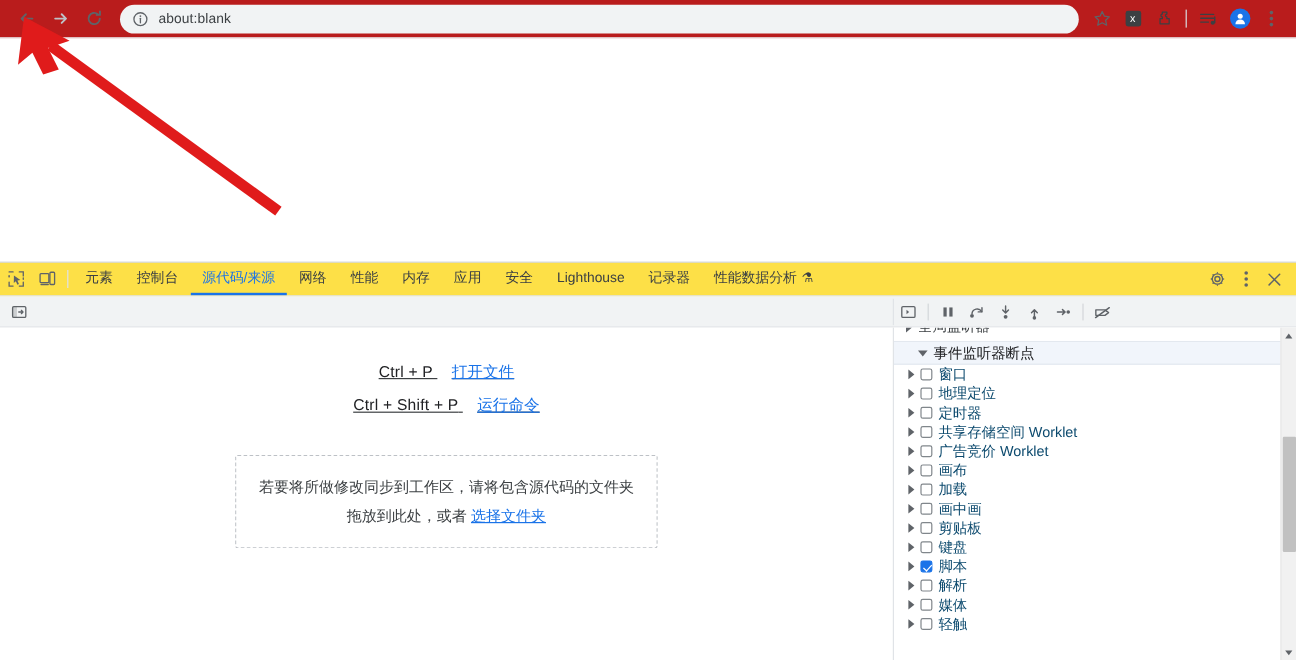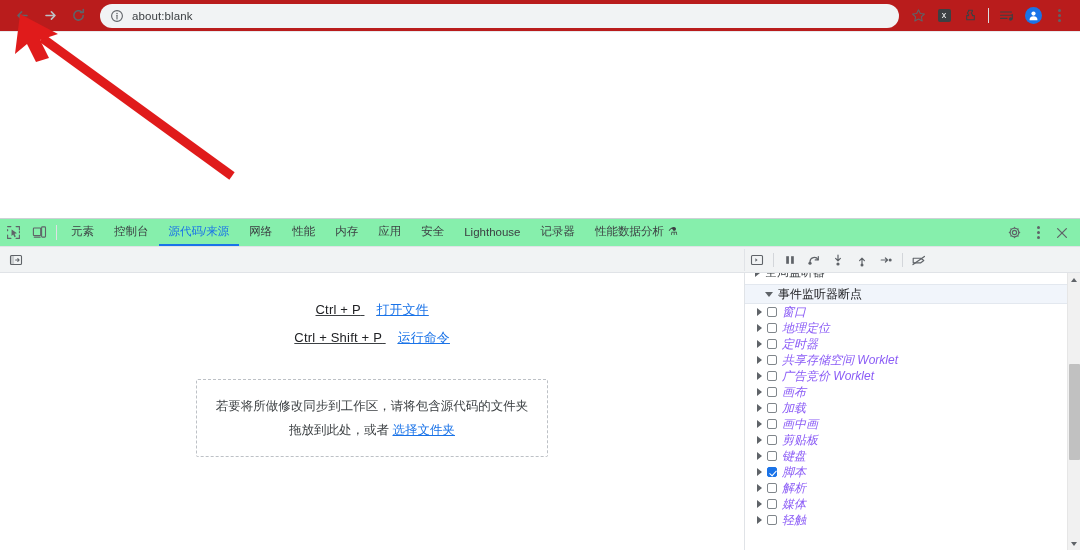--- a/index.html
+++ b/index.html
@@ -146,21 +146,21 @@
     border-top: 1px solid #cdd1d6;
     box-sizing: border-box;
     display: flex;
     flex-direction: column;
   }
 
   .dt-tabbar {
     height: 28px;
     display: flex;
     align-items: stretch;
-    background: #86efac;
+    background: #fde047;
     border-bottom: 1px solid #e0e3e7;
     flex: 0 0 auto;
     box-sizing: border-box;
   }
   .dt-tool-icon {
     width: 26px;
     display: flex;
     align-items: center;
     justify-content: center;
     flex: 0 0 auto;
@@ -355,22 +355,21 @@
     border-bottom: 4px solid transparent;
     border-left: 5px solid #5f6368;
   }
   .bp-item {
     height: 16px;
     display: flex;
     align-items: center;
     padding-left: 12px;
     box-sizing: border-box;
     font-size: 12px;
-    color: #8b5cf6;
-    font-style: italic;
+    color: #0c4a6e;
   }
   .bp-cb {
     width: 10px; height: 10px;
     border: 1px solid #80868b;
     border-radius: 2px;
     background: #ffffff;
     margin-right: 5px;
     flex: 0 0 auto;
     box-sizing: border-box;
     position: relative;

